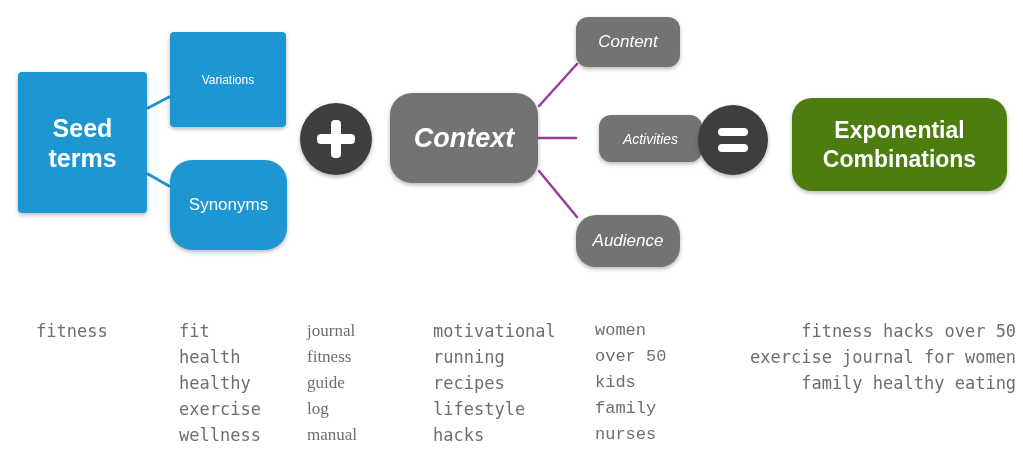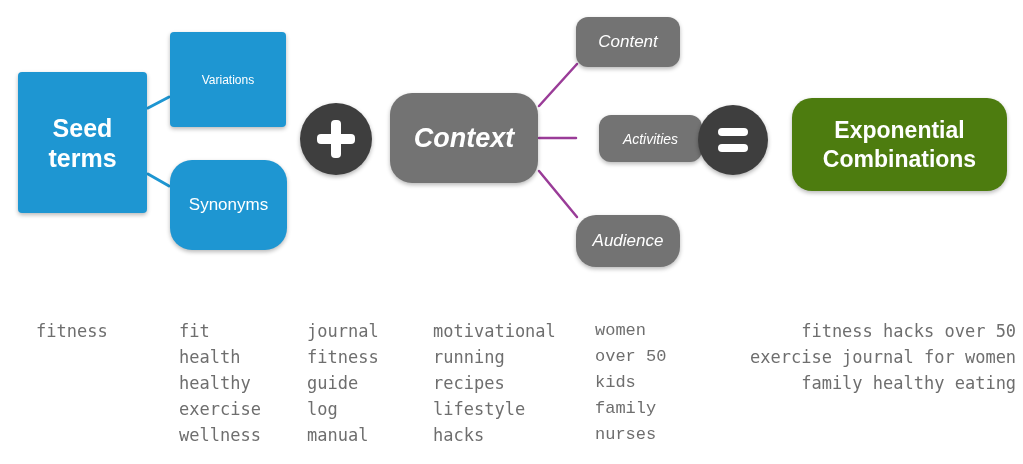--- a/index.html
+++ b/index.html
@@ -64,21 +64,21 @@
     position: absolute;
     top: 318px;
     font-family: "DejaVu Sans Mono", monospace;
     font-size: 17px;
     line-height: 26px;
     color: #6e6e6e;
     white-space: nowrap;
   }
   .col-1 { left: 36px; }
   .col-2 { left: 179px; }
-  .col-3 { left: 307px; }
+  .col-3 { left: 307px; font-family: Liberation Serif, serif; }
   .col-4 { left: 433px; }
   .col-5 { left: 595px; font-family: Liberation Mono, monospace; }
   .col-6 { left: 750px; text-align: right; }
 </style>
 </head>
 <body>
 
 <div class="canvas">
 
   <svg class="connectors" width="1023" height="464" viewBox="0 0 1023 464">

